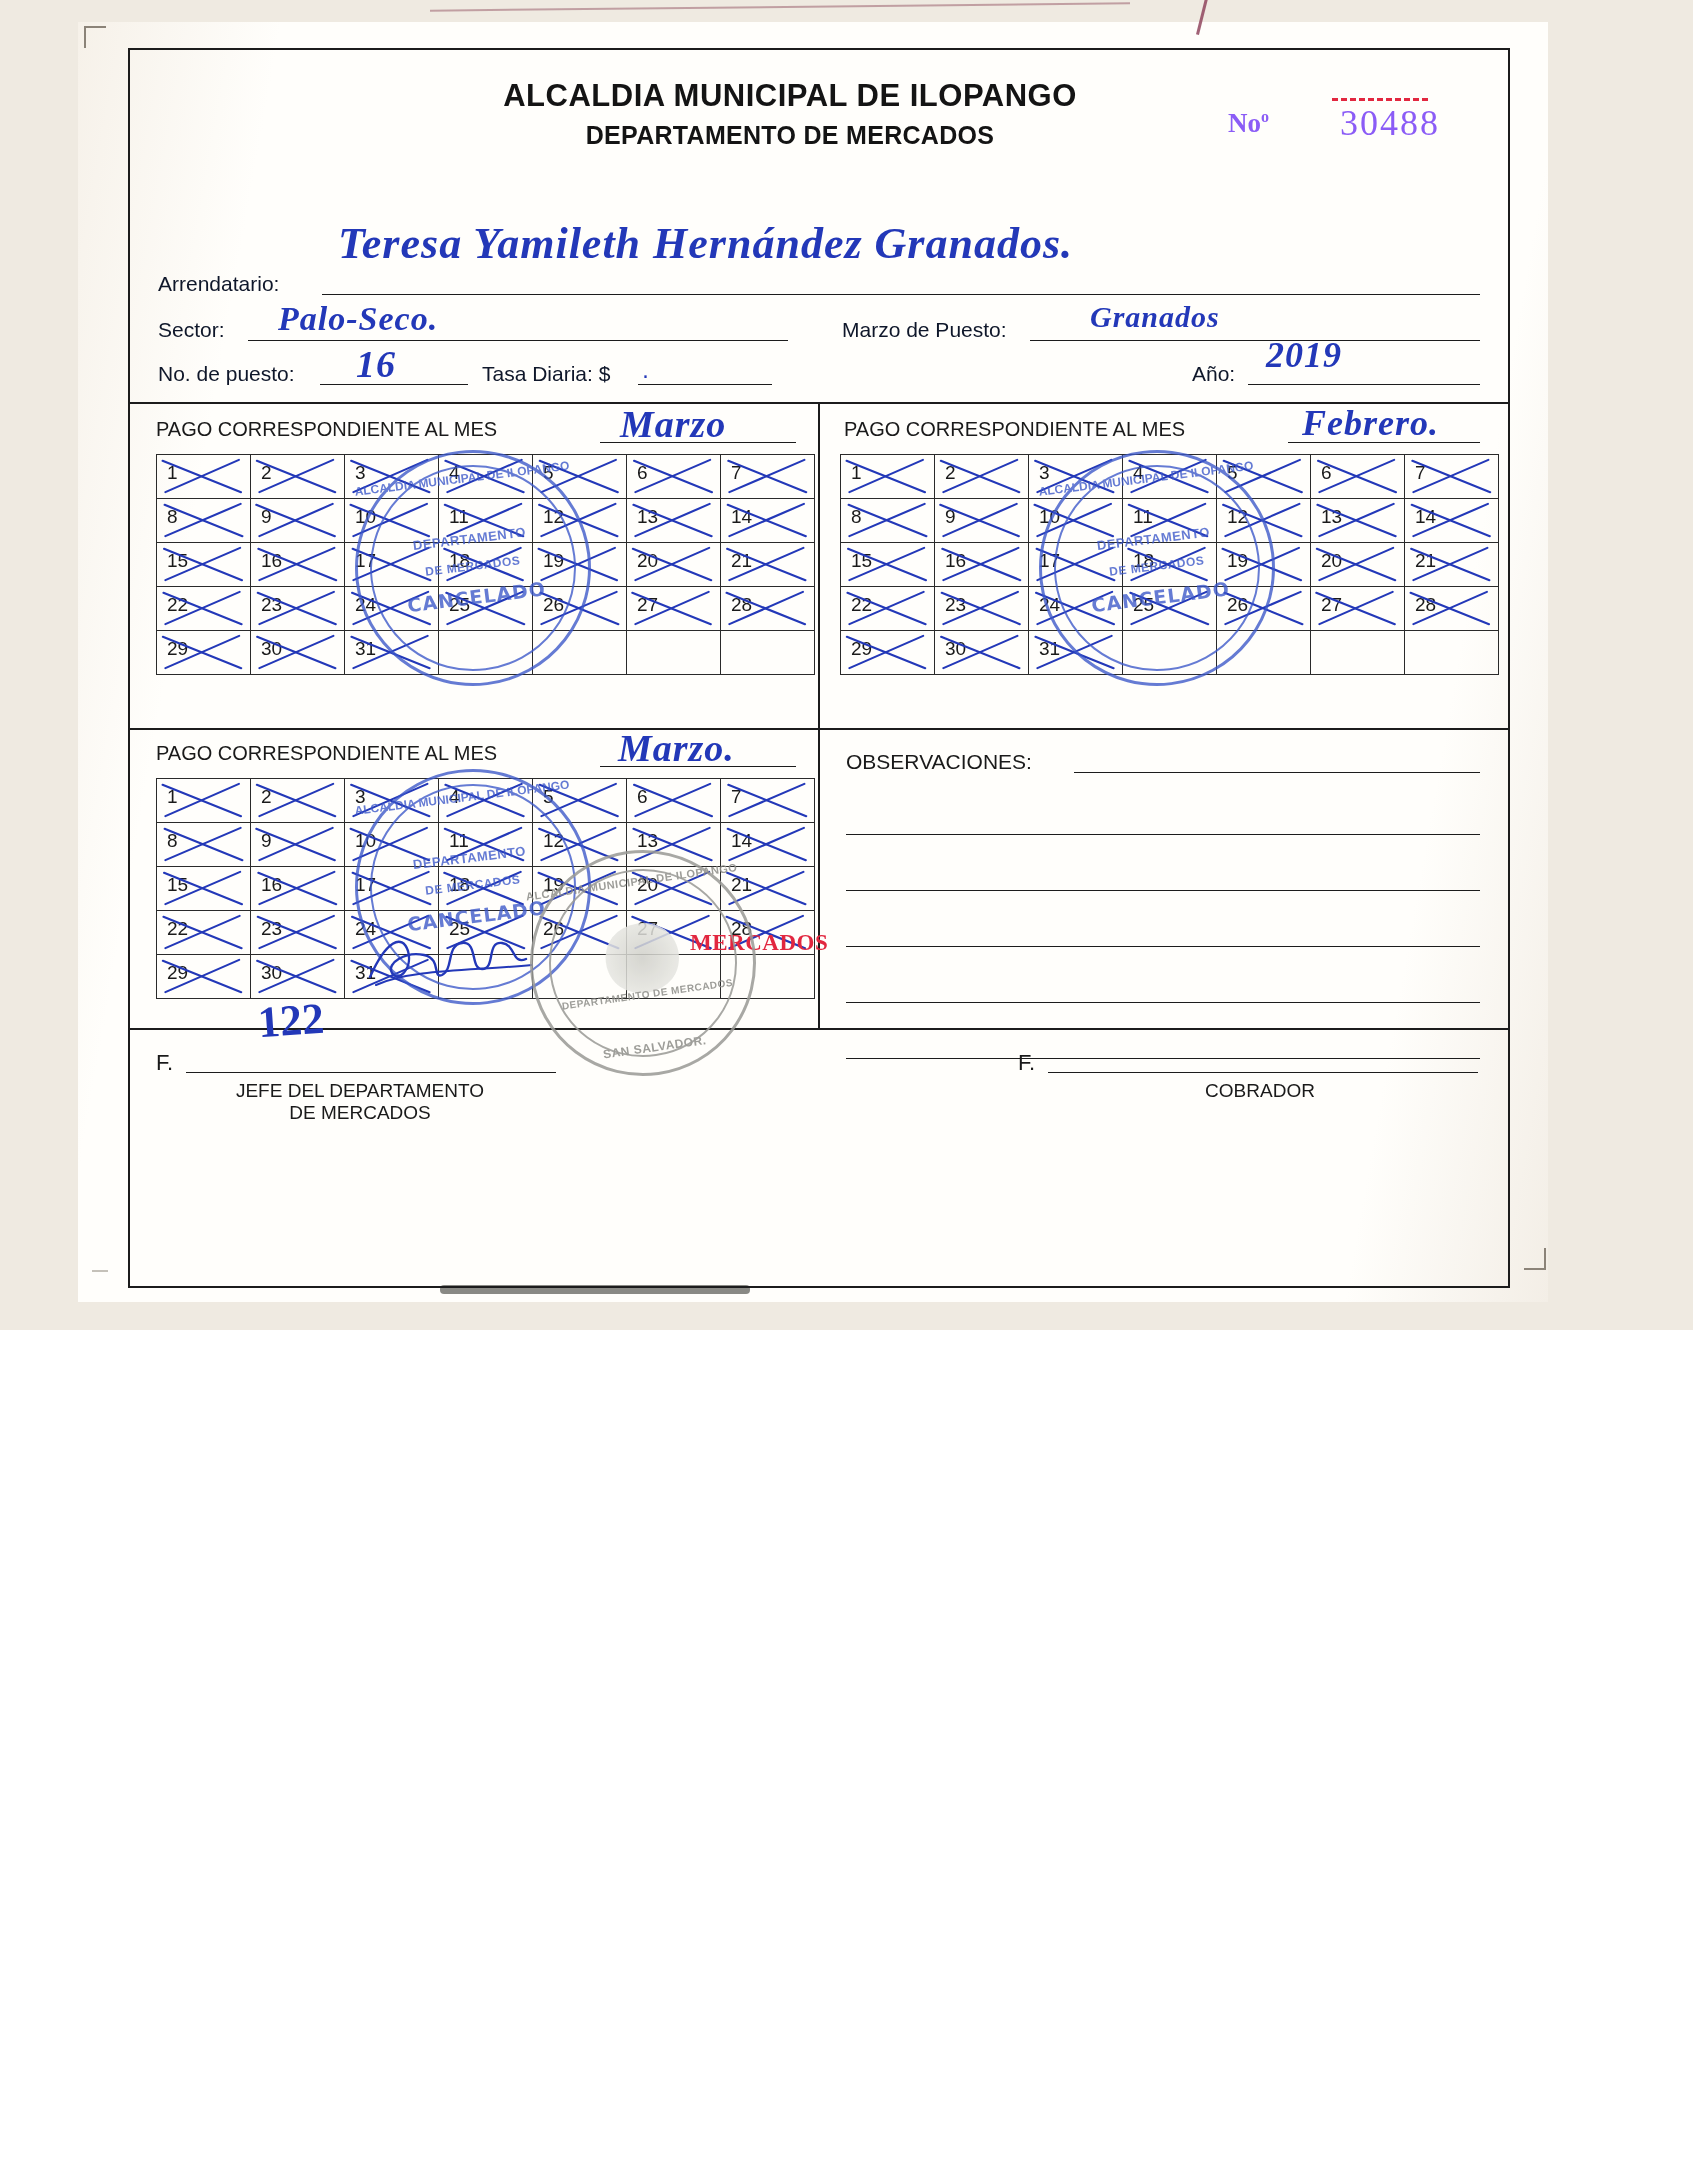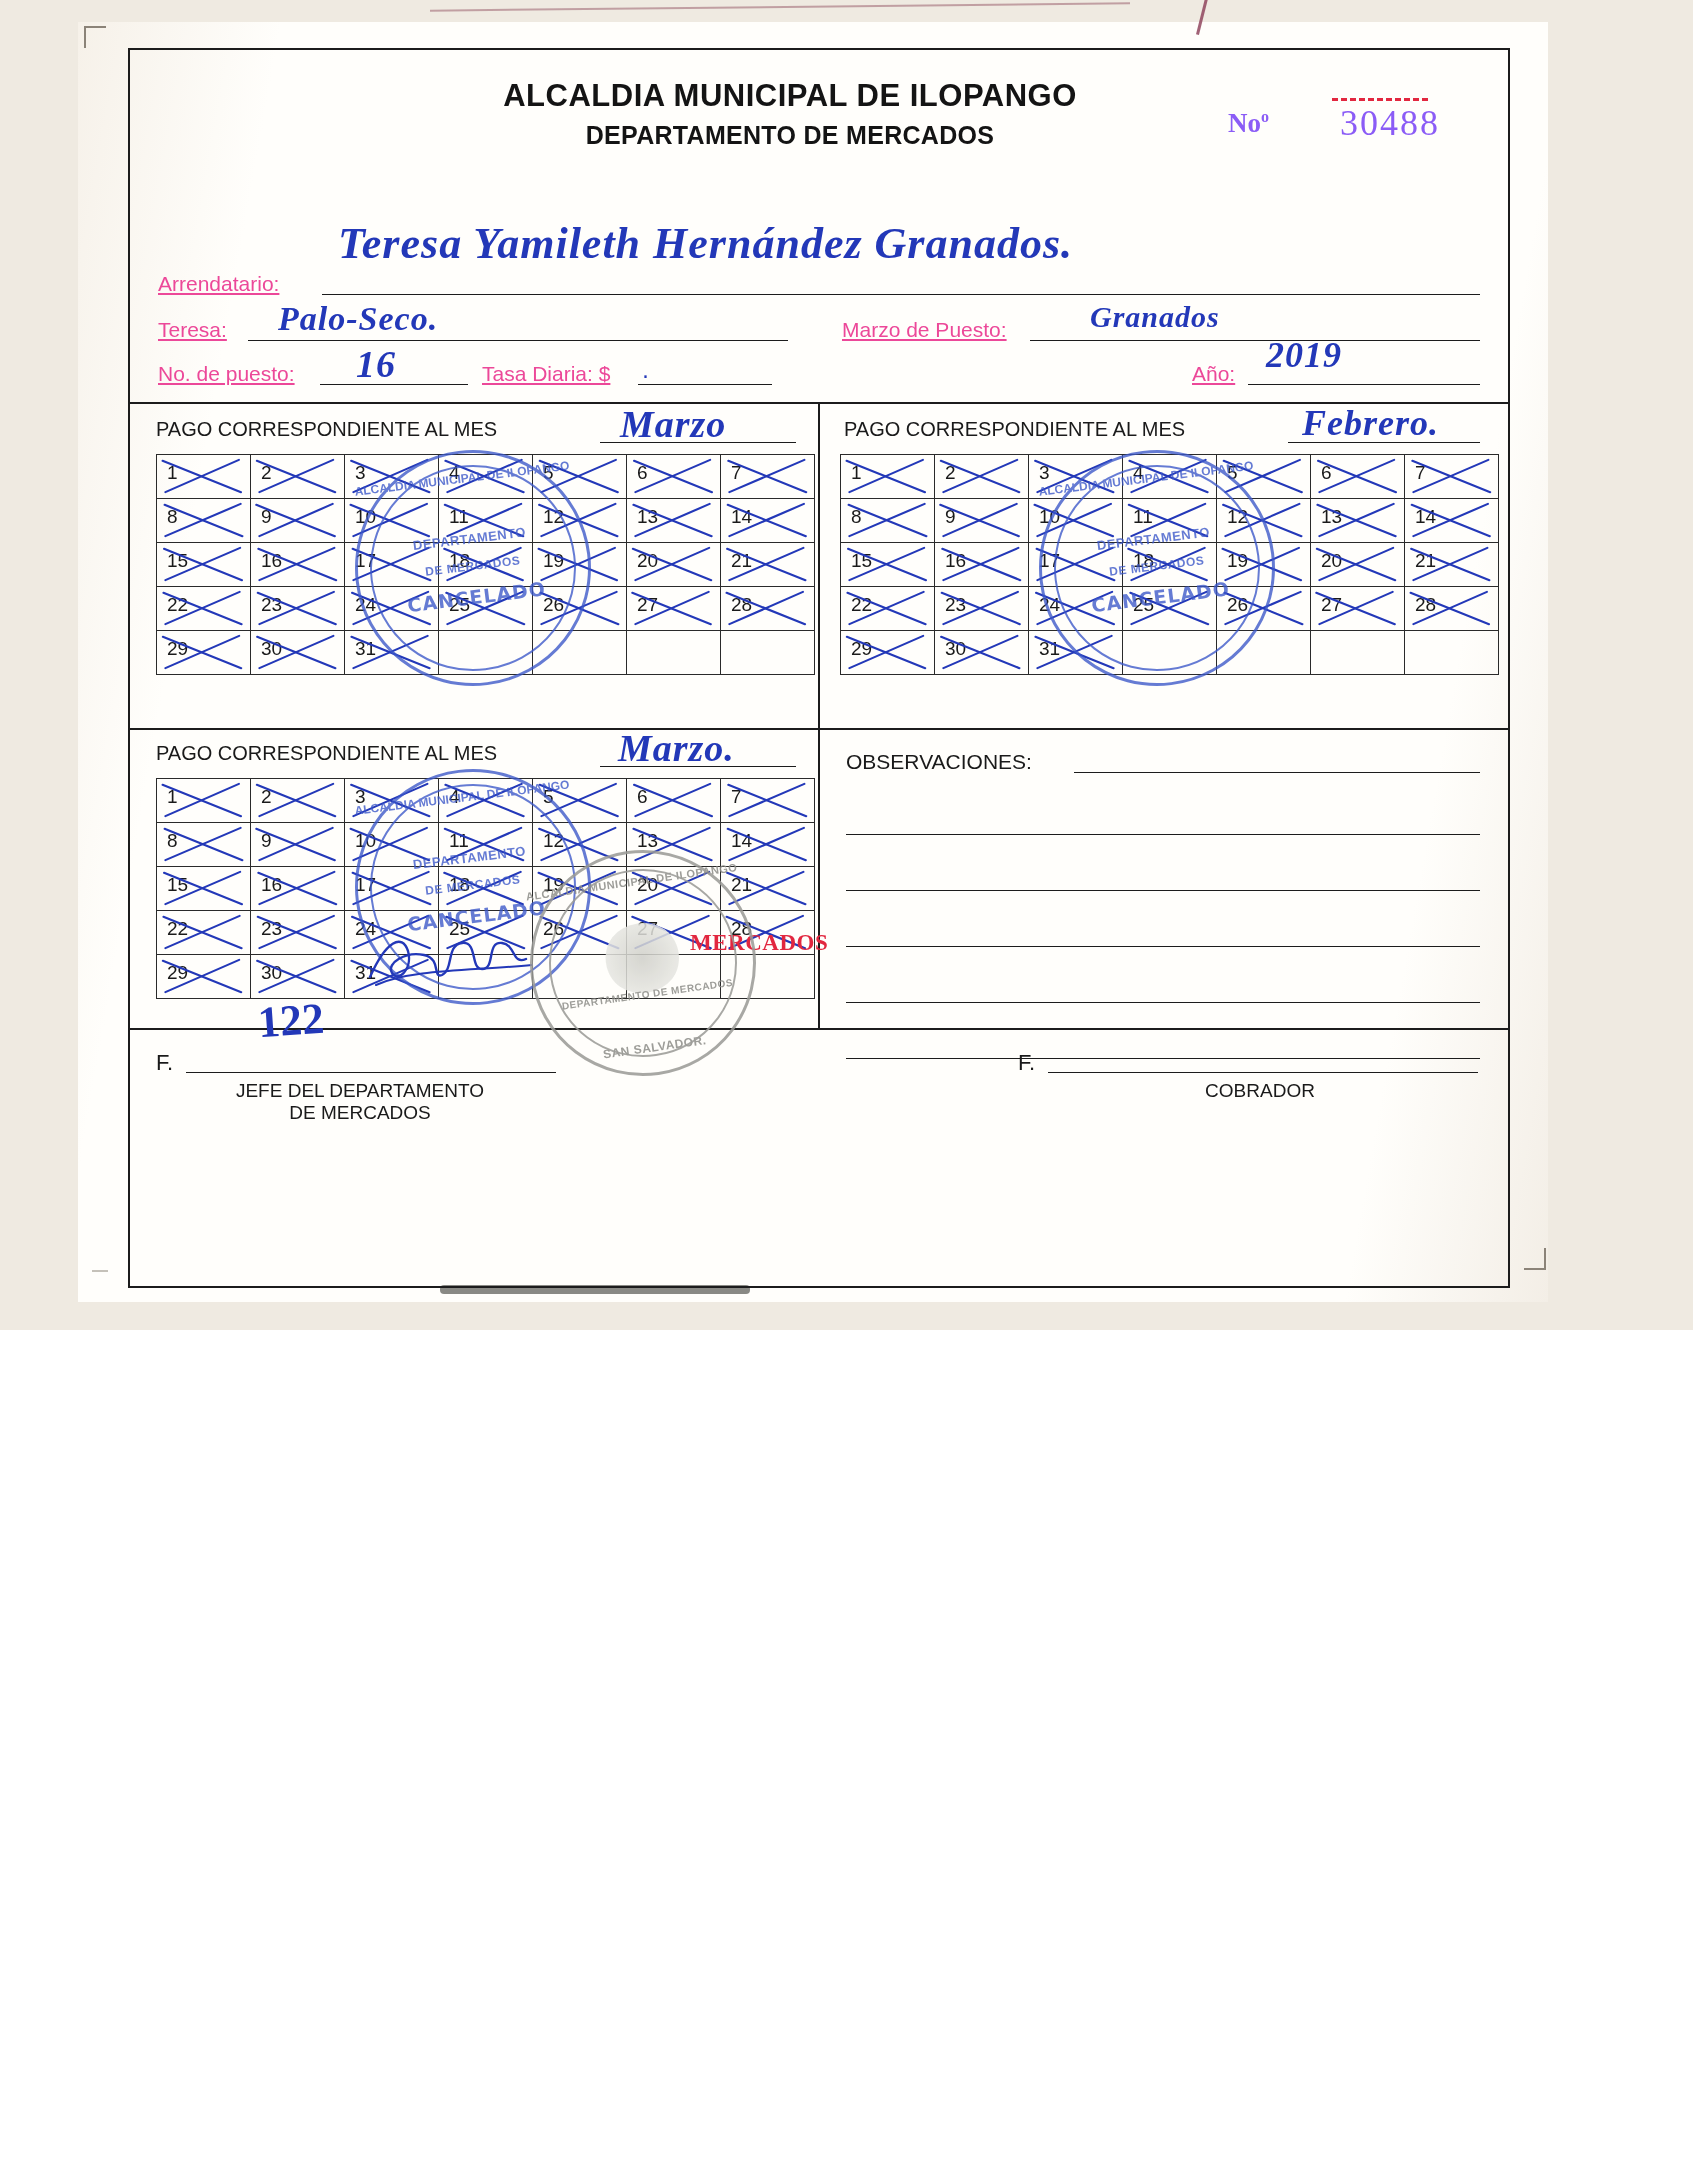--- a/index.html
+++ b/index.html
@@ -165,22 +165,21 @@
     position: absolute;
     left: 112px; top: 8px;
     width: 96px; height: 0;
     border-top: 3px dashed #e2273f;
   }
 
   
   .field-label {
     position: absolute;
     font-size: 21px;
-    color: #ec4899;
-    text-decoration: underline;
+    color: #0f172a;
   }
   .field-rule {
     position: absolute;
     border-bottom: 1.5px solid #1c1c1c;
     height: 0;
   }
   .hand {
     position: absolute;
     font-family: "DejaVu Sans", sans-serif;
     color: #2338b8;
@@ -400,21 +399,21 @@
     <div id="folio-wrap">
       <div id="folio-dashes"></div>
       <div id="folio-label"><span>No</span><sup>o</sup></div>
       <div id="folio-number">30488</div>
     </div>
 
     <div class="field-label" style="left:28px;top:222px;">Arrendatario:</div>
     <div class="field-rule" style="left:192px;top:244px;width:1158px;"></div>
     <div class="hand hand-cursive" style="left:208px;top:168px;font-size:44px;">Teresa Yamileth Hernández Granados.</div>
 
-    <div class="field-label" style="left:28px;top:268px;">Teresa:</div>
+    <div class="field-label" style="left:28px;top:268px;">Sector:</div>
     <div class="field-rule" style="left:118px;top:290px;width:540px;"></div>
     <div class="hand hand-cursive" style="left:148px;top:250px;font-size:34px;">Palo-Seco.</div>
 
     <div class="field-label" style="left:712px;top:268px;">Marzo de Puesto:</div>
     <div class="field-rule" style="left:900px;top:290px;width:450px;"></div>
     <div class="hand hand-cursive" style="left:960px;top:250px;font-size:30px;">Granados</div>
 
     <div class="field-label" style="left:28px;top:312px;">No. de puesto:</div>
     <div class="field-rule" style="left:190px;top:334px;width:148px;"></div>
     <div class="hand hand-cursive" style="left:226px;top:292px;font-size:38px;">16</div>

